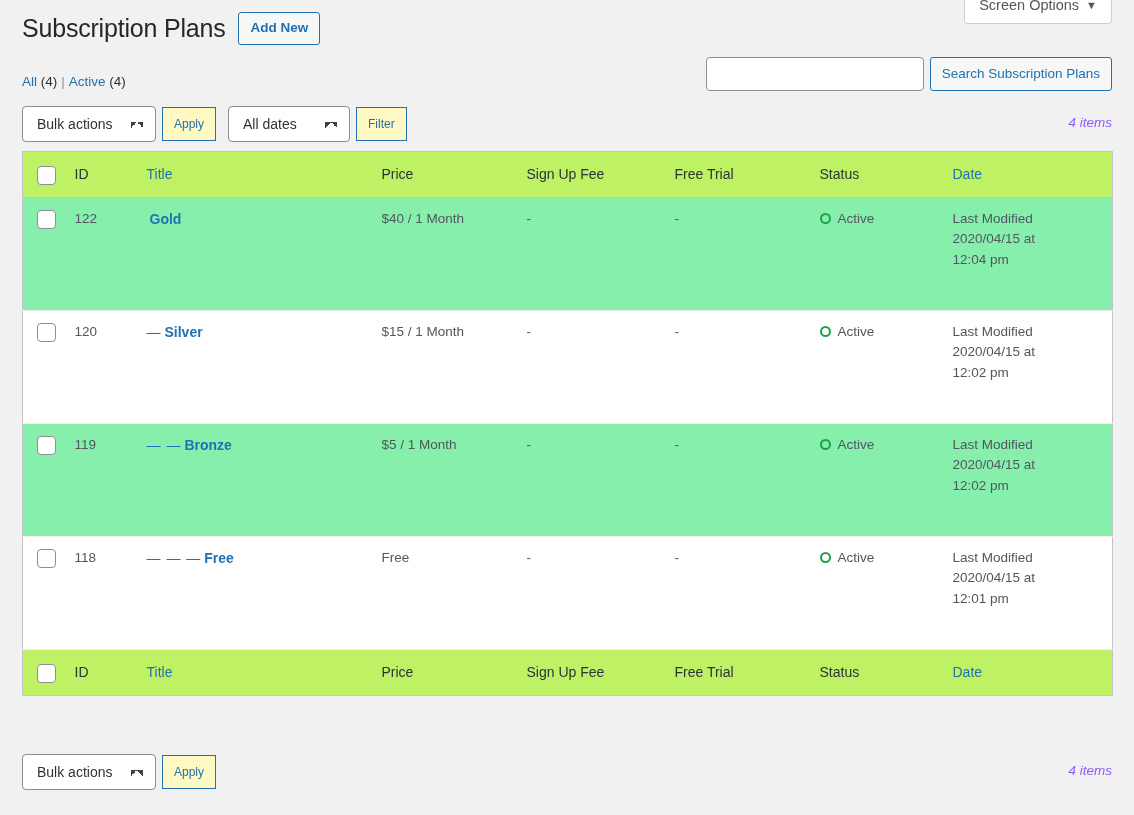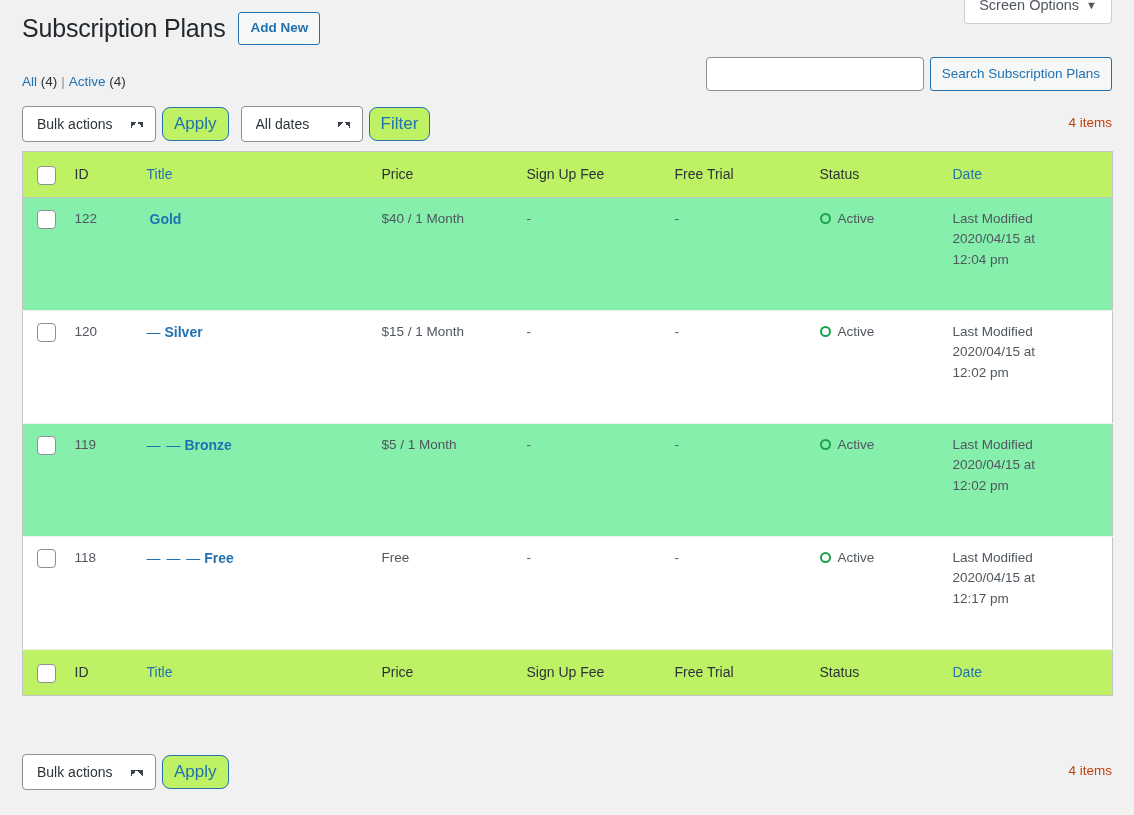--- a/index.html
+++ b/index.html
@@ -186,38 +186,39 @@
     font-size: 14px;
     font-family: "Liberation Sans", sans-serif;
     color: #2c3338;
     cursor: pointer;
     line-height: 2;
   }
   select.bulk-select { min-width: 134px; }
   select.date-select { min-width: 122px; }
   .wp-button {
     margin-left: 6px;
-    background: #bef264;
+    background: #fef9c3;
     border: 1px solid #2271b1;
-    border-radius: 8px;
-    color: #2271b1;
-    font-size: 17px;
+    border-radius: 0;
+    color: #2271b1;
+    font-size: 12px;
     height: 34px;
     padding: 0 11px;
     cursor: pointer;
     font-family: "Liberation Sans", sans-serif;
     white-space: nowrap;
   }
   .date-group { margin-left: 12px; display: flex; align-items: center; }
   .displaying-num {
     position: absolute;
     right: 0;
     top: 9px;
     font-size: 13.5px;
-    color: #c2410c;
+    color: #8b5cf6;
+    font-style: italic;
   }
 
   
   .wp-list-table {
     position: absolute;
     left: 22px;
     top: 151px;
     width: 1090px;
     border-collapse: collapse;
     border-spacing: 0;
@@ -457,21 +458,21 @@
       </td>
       <td class="row-id">118</td>
       <td class="row-title"><span class="depth-dashes">— — —</span><a>Free</a></td>
       <td>Free</td>
       <td class="dash-cell">-</td>
       <td class="dash-cell">-</td>
       <td class="status-cell"><span class="status-ring"></span><span class="status-label">Active</span></td>
       <td class="date-cell">
         <div>Last Modified</div>
         <div>2020/04/15 at</div>
-        <div>12:17 pm</div>
+        <div>12:01 pm</div>
       </td>
     </tr>
   </tbody>
   <tfoot>
     <tr>
       <th class="check-column">
         <input type="checkbox" class="wp-checkbox" style="">
       </th>
       <th>ID</th>
       <th><a>Title</a></th>

